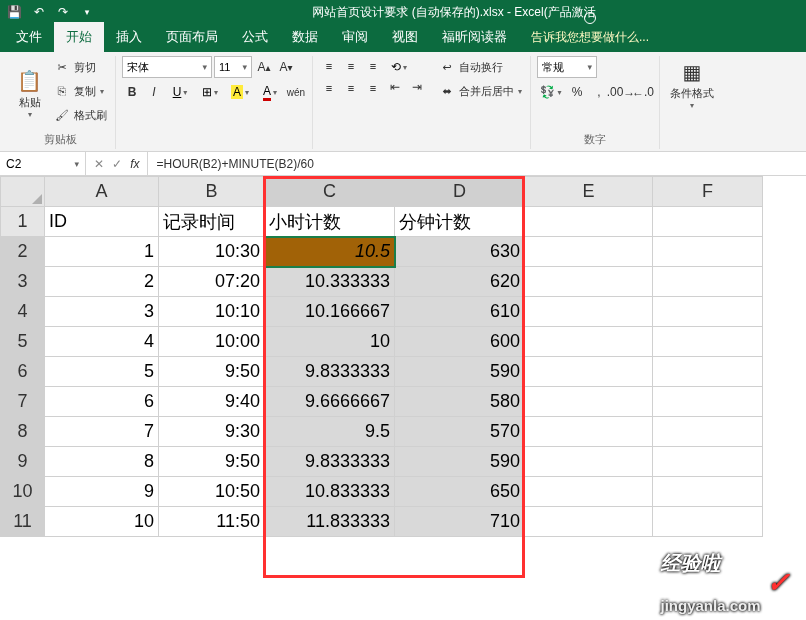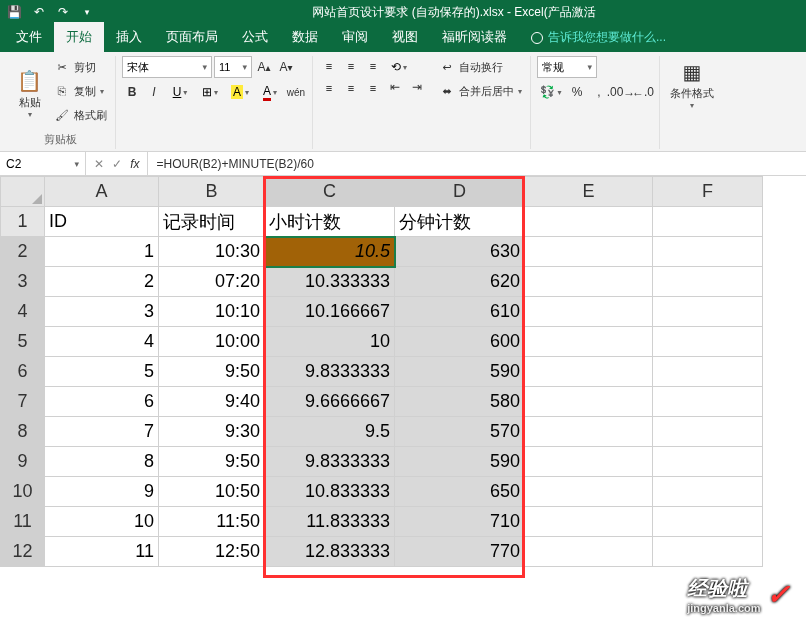--- a/index.html
+++ b/index.html
@@ -7,21 +7,21 @@
 
 .titlebar { background: #0c6b3f; height: 24px; display: flex; align-items: center; color: #fff; font-size: 12px; }
 .titlebar .qat { display: flex; gap: 10px; padding: 0 8px; }
 .titlebar .qat span { width: 14px; height: 14px; display: inline-flex; align-items: center; justify-content: center; }
 .titlebar .title-center { flex: 1; text-align: center; font-size: 12px; color: #fff; }
 
 .tabbar { background: #0c6b3f; height: 28px; display: flex; align-items: flex-end; padding: 0 4px; }
 .tab { color: #fff; font-size: 13px; padding: 6px 12px; cursor: pointer; }
 .tab.active { background: #f3f3f3; color: #0c6b3f; }
 .tab.file { color: #fff; }
-.tab.tell { color: #5eead4; font-size: 12px; display: flex; align-items: center; gap: 5px; }
+.tab.tell { color: #fef9c3; font-size: 12px; display: flex; align-items: center; gap: 5px; flex-direction: column; }
 .bulb { width: 12px; height: 12px; border-radius: 50%; border: 1px solid #fff; display: inline-block; }
 
 .ribbon { background: #f3f3f3; height: 100px; border-bottom: 1px solid #d4d4d4; display: flex; padding: 4px 6px 2px 6px; position: relative; }
 .group { display: flex; flex-direction: column; justify-content: space-between; padding: 0 6px; border-right: 1px solid #e0e0e0; }
 .group:last-child { border-right: none; }
 .group-label { font-size: 11px; color: #666; text-align: center; padding: 2px 0; position: relative; }
 .group-body { display: flex; gap: 4px; flex: 1; }
 
 .big-btn { display: flex; flex-direction: column; align-items: center; justify-content: center; padding: 2px 4px; font-size: 11px; color: #333; }
 .big-icon { width: 28px; height: 28px; display: flex; align-items: center; justify-content: center; font-size: 20px; }
@@ -69,21 +69,21 @@
 .col-F { width: 110px; }
 
 td.cell { padding: 0 4px; text-align: right; }
 td.cell.left { text-align: left; }
 td.sel { background: #d9d9d9; }
 td.active { background: #a16207; outline: 2px solid #1a7f4b; outline-offset: -1px; font-style: italic; }
 
 .red-box { position: absolute; border: 3px solid #ff3030; pointer-events: none; }
 
 .watermark { position: absolute; right: 16px; bottom: 6px; color: #fff; font-weight: bold; font-size: 20px; text-shadow: 0 0 3px #000, 0 0 3px #000; font-style: italic; display: flex; align-items: center; gap: 6px; }
-.watermark .sub { font-size: 11px; display: block; font-style: normal; color: #eee; }
+.watermark .sub { font-size: 15px; display: block; font-style: normal; color: #eee; margin-top: 20px; }
 .check { color: #ff3030; font-size: 28px; }
 </style>
 </head>
 <body>
 
 <div class="titlebar">
   <div class="qat">
     <span>💾</span>
     <span>↶</span>
     <span>↷</span>
@@ -219,20 +219,21 @@
           <span class="arrow">▾</span>
         </div>
       <div class="btnrow">
         <div class="ico-split">💱<span class="arrow">▾</span></div>
         <div class="ico-btn">%</div>
         <div class="ico-btn">,</div>
         <div class="ico-btn">.00→</div>
         <div class="ico-btn">←.0</div>
       </div>
     </div>
+    <div class="group-label">数字</div>
   </div>
 
   <div class="group" style="border-right:none">
     <div class="big-btn">
       <div class="big-icon">▦</div>
       <span>条件格式</span>
       <span style="font-size:8px;color:#666">▾</span>
     </div>
   </div>
 </div>
@@ -356,29 +357,20 @@
         </tr>
         <tr>
     <td class="rowhead sel">11</td>
     <td class="cell">10</td>
     <td class="cell">11:50</td>
     <td class="cell sel">11.833333</td>
     <td class="cell sel">710</td>
     <td class="cell"></td>
     <td class="cell"></td>
         </tr>
-        <tr>
-    <td class="rowhead sel">12</td>
-    <td class="cell">11</td>
-    <td class="cell">12:50</td>
-    <td class="cell sel">12.833333</td>
-    <td class="cell sel">770</td>
-    <td class="cell"></td>
-    <td class="cell"></td>
-        </tr>
       </tbody>
   </table>
 
   <div class="red-box" style="left:263px; top:0px; width:262px; height:402px;"></div>
 </div>
 
 <div class="watermark">
   <div>
     <span>经验啦</span>
     <span class="sub">jingyanla.com</span>

